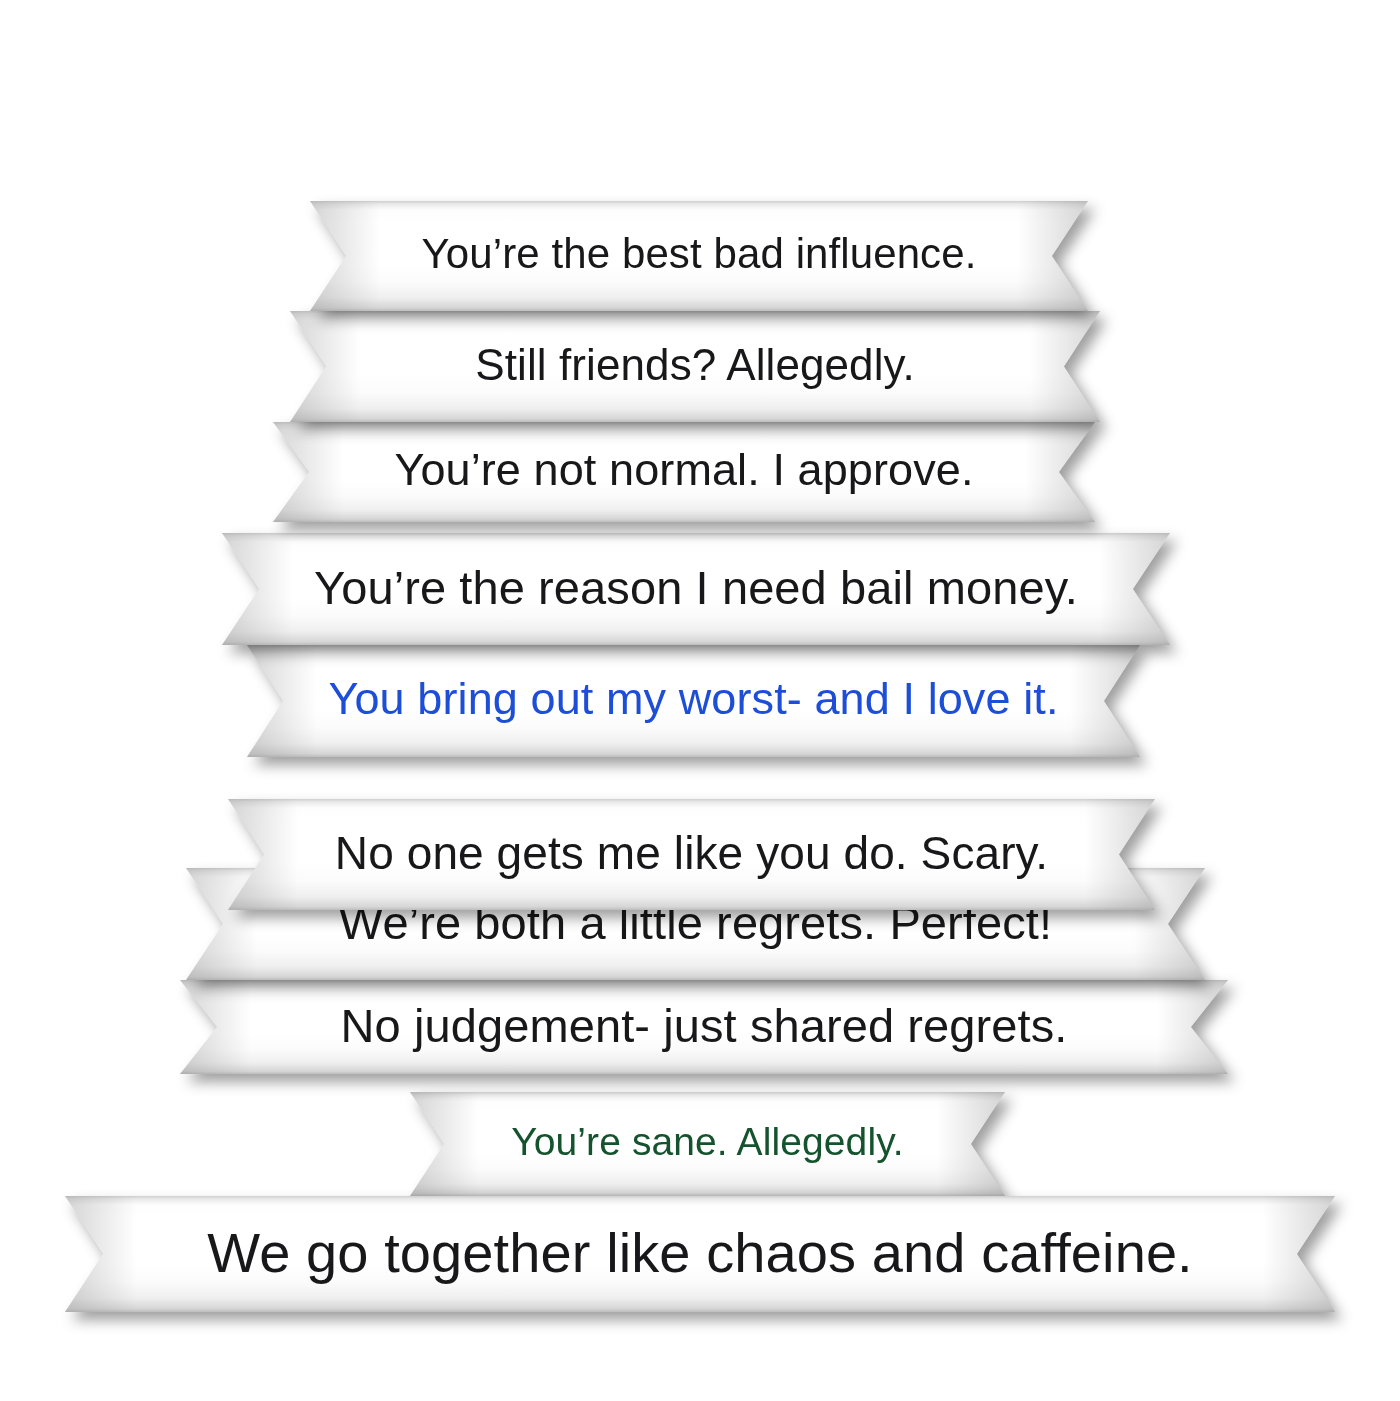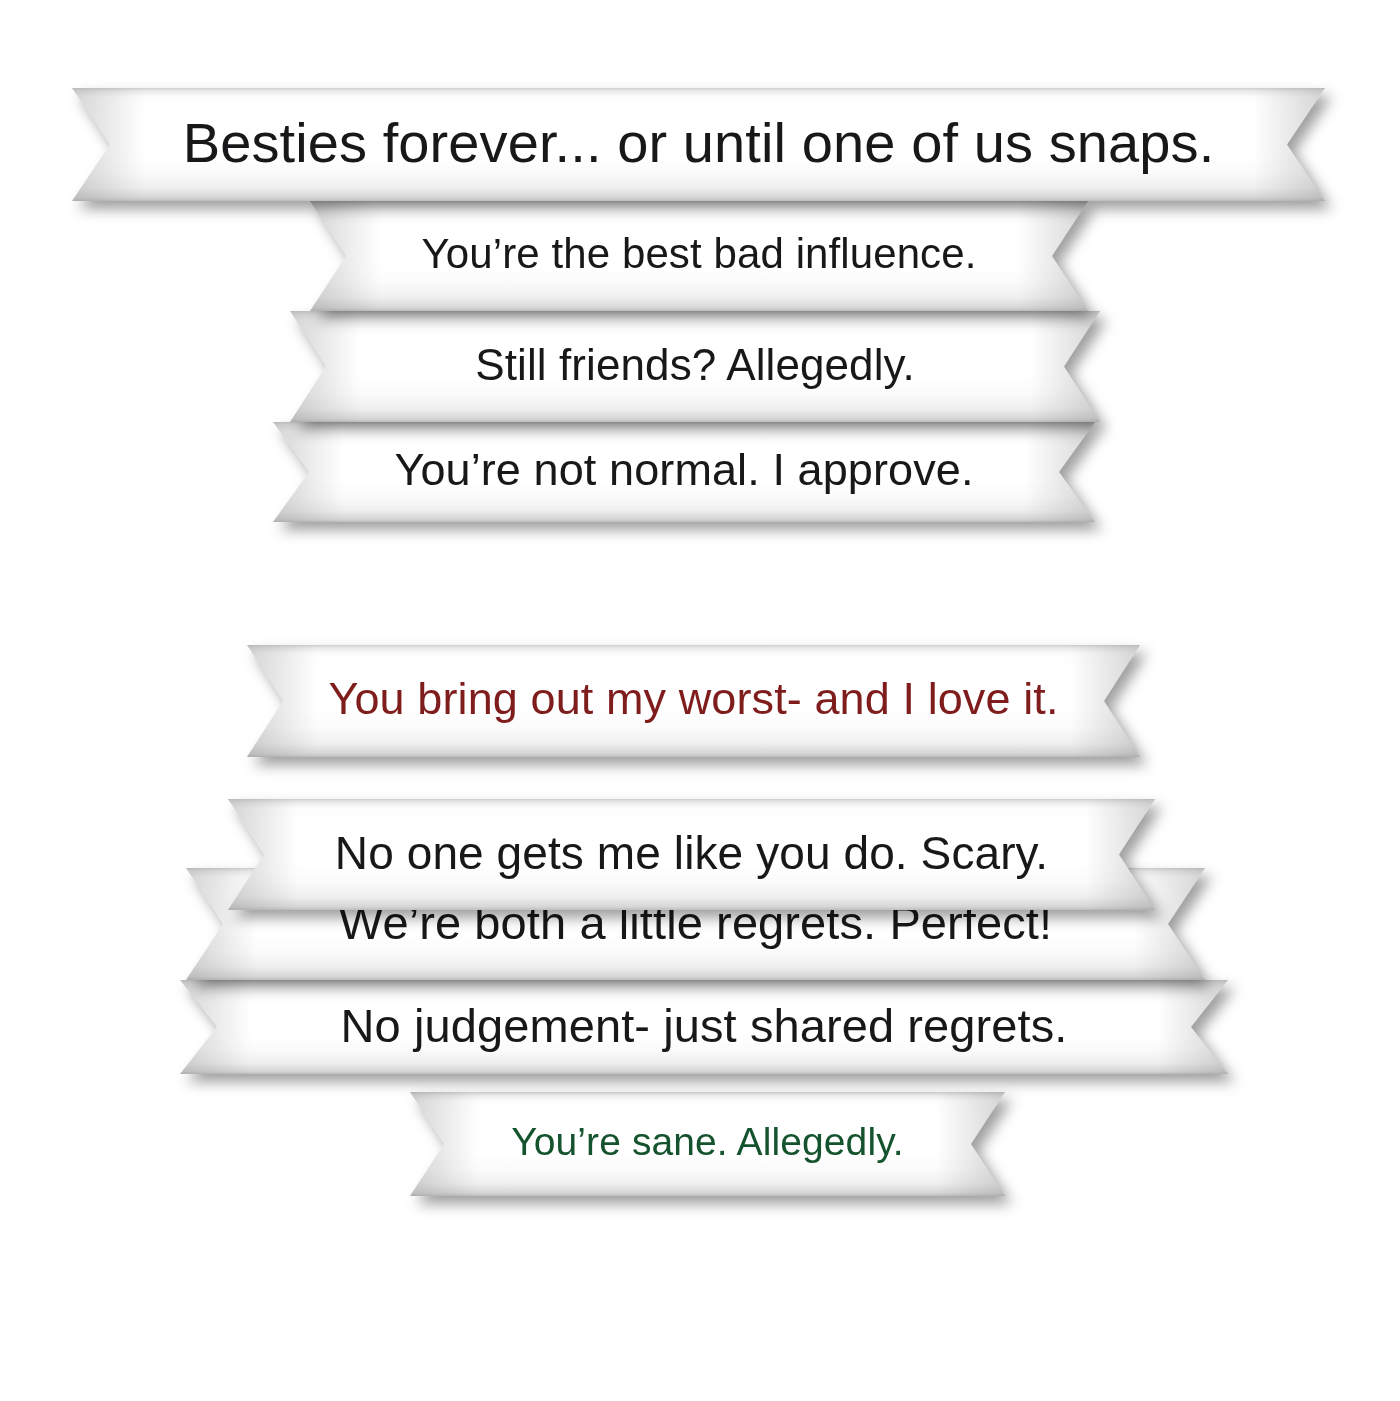--- a/index.html
+++ b/index.html
@@ -90,49 +90,53 @@
     letter-spacing: 0.1px;
     z-index: 3;
     padding-bottom: 4px;
     font-family: "Liberation Sans", sans-serif;
   }
 </style>
 </head>
 <body>
 
 <div id="stage" style="width: 1400px; height: 1401px; background: rgb(255, 255, 255);">
-    <div class="ribbon" style="left: 72px; top: 88px; width: 1253px; height: 113px; z-index: 20;">
-      <div class="ribbon-face" style="--notch: 38px;"></div>
-      <div class="ribbon-text" style="font-size: 56px; color: rgb(24, 24, 26);">Besties forever... or until one of us snaps.</div>
-    </div>
     <div class="ribbon" style="left: 310px; top: 201px; width: 778px; height: 110px; z-index: 9;">
       <div class="ribbon-face" style="--notch: 36px;"></div>
       <div class="ribbon-text" style="font-size: 42px; color: rgb(24, 24, 26);">You’re the best bad influence.</div>
     </div>
     <div class="ribbon" style="left: 290px; top: 311px; width: 810px; height: 111px; z-index: 8;">
       <div class="ribbon-face" style="--notch: 36px;"></div>
       <div class="ribbon-text" style="font-size: 44px; color: rgb(24, 24, 26);">Still friends? Allegedly.</div>
     </div>
     <div class="ribbon" style="left: 273px; top: 422px; width: 822px; height: 100px; z-index: 7;">
       <div class="ribbon-face" style="--notch: 36px;"></div>
       <div class="ribbon-text" style="font-size: 45px; color: rgb(24, 24, 26);">You’re not normal. I approve.</div>
     </div>
+    <div class="ribbon" style="left: 222px; top: 533px; width: 948px; height: 112px; z-index: 6;">
+      <div class="ribbon-face" style="--notch: 37px;"></div>
+      <div class="ribbon-text" style="font-size: 47px; color: rgb(24, 24, 26);">You’re the reason I need bail money.</div>
+    </div>
     <div class="ribbon" style="left: 247px; top: 645px; width: 893px; height: 112px; z-index: 5;">
       <div class="ribbon-face" style="--notch: 36px;"></div>
-      <div class="ribbon-text" style="font-size: 45px; color: #7f1d1d;">You bring out my worst- and I love it.</div>
+      <div class="ribbon-text" style="font-size: 45px; color: #1d4ed8;">You bring out my worst- and I love it.</div>
     </div>
     <div class="ribbon" style="left: 228px; top: 799px; width: 927px; height: 111px; z-index: 4;">
       <div class="ribbon-face" style="--notch: 36px;"></div>
       <div class="ribbon-text" style="font-size: 46px; color: rgb(24, 24, 26);">No one gets me like you do. Scary.</div>
     </div>
     <div class="ribbon" style="left: 186px; top: 868px; width: 1019px; height: 112px; z-index: 3;">
       <div class="ribbon-face" style="--notch: 37px;"></div>
       <div class="ribbon-text" style="font-size: 47px; color: rgb(24, 24, 26);">We’re both a little regrets. Perfect!</div>
     </div>
     <div class="ribbon" style="left: 180px; top: 980px; width: 1048px; height: 94px; z-index: 2;">
       <div class="ribbon-face" style="--notch: 37px;"></div>
       <div class="ribbon-text" style="font-size: 47px; color: rgb(24, 24, 26);">No judgement- just shared regrets.</div>
     </div>
     <div class="ribbon" style="left: 410px; top: 1092px; width: 595px; height: 104px; z-index: 1;">
       <div class="ribbon-face" style="--notch: 34px;"></div>
       <div class="ribbon-text" style="font-size: 39px; color: #14532d;">You’re sane. Allegedly.</div>
     </div>
+    <div class="ribbon" style="left: 65px; top: 1196px; width: 1270px; height: 116px; z-index: 20;">
+      <div class="ribbon-face" style="--notch: 38px;"></div>
+      <div class="ribbon-text" style="font-size: 56px; color: rgb(24, 24, 26);">We go together like chaos and caffeine.</div>
+    </div>
   </div>
 
 </body></html>

